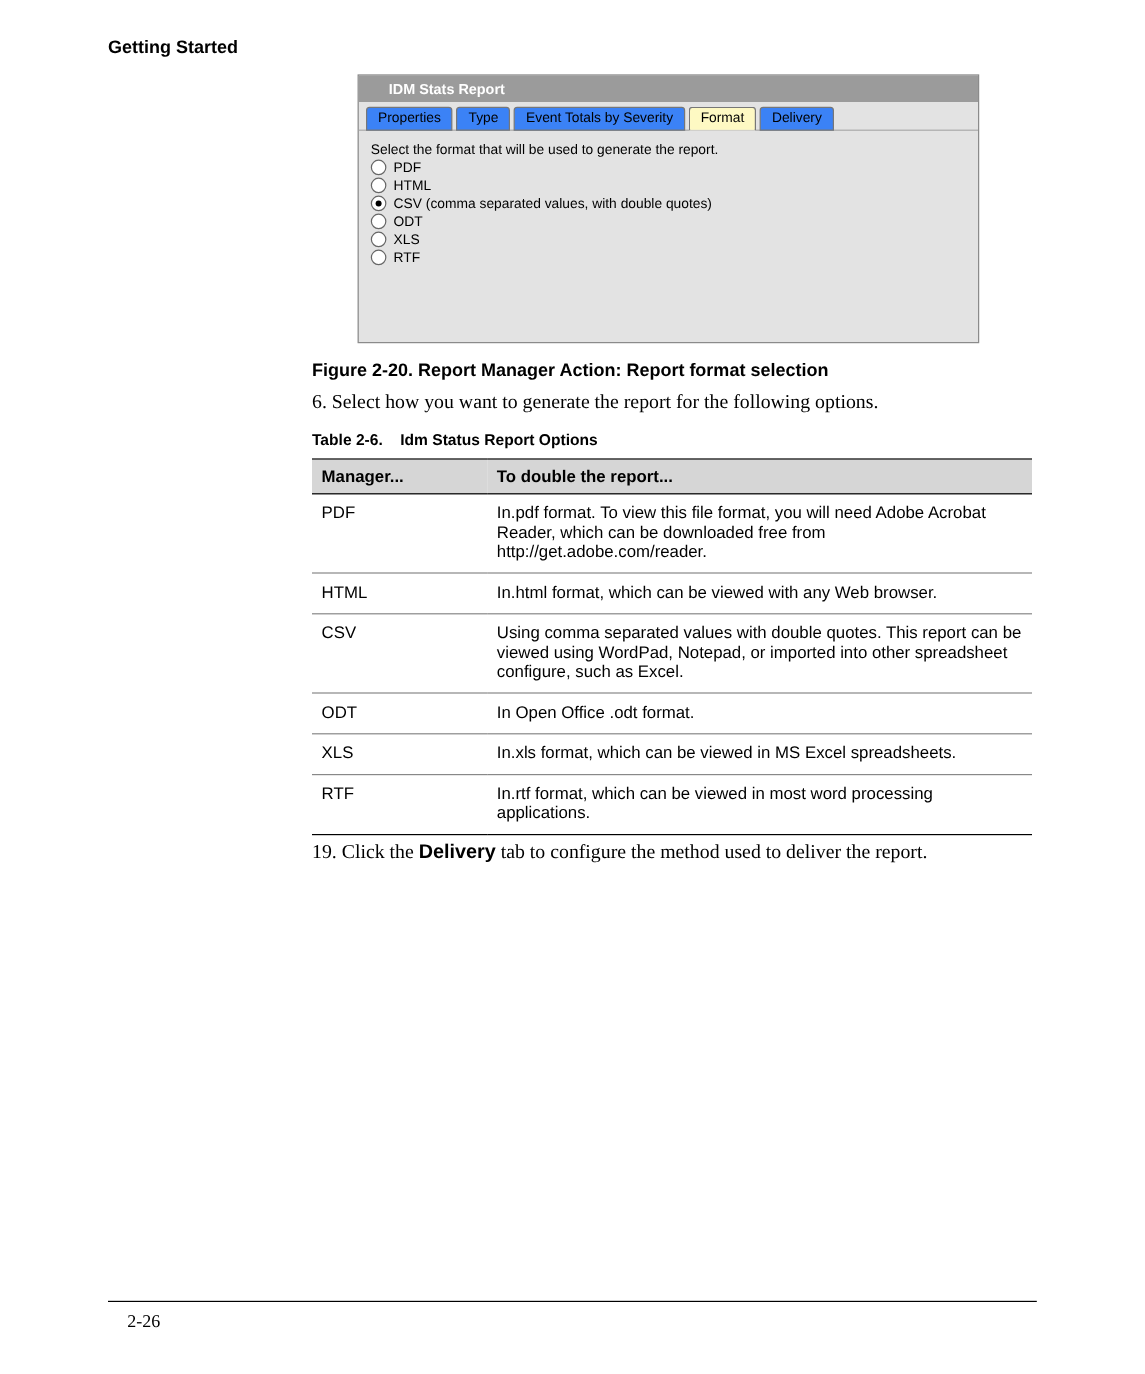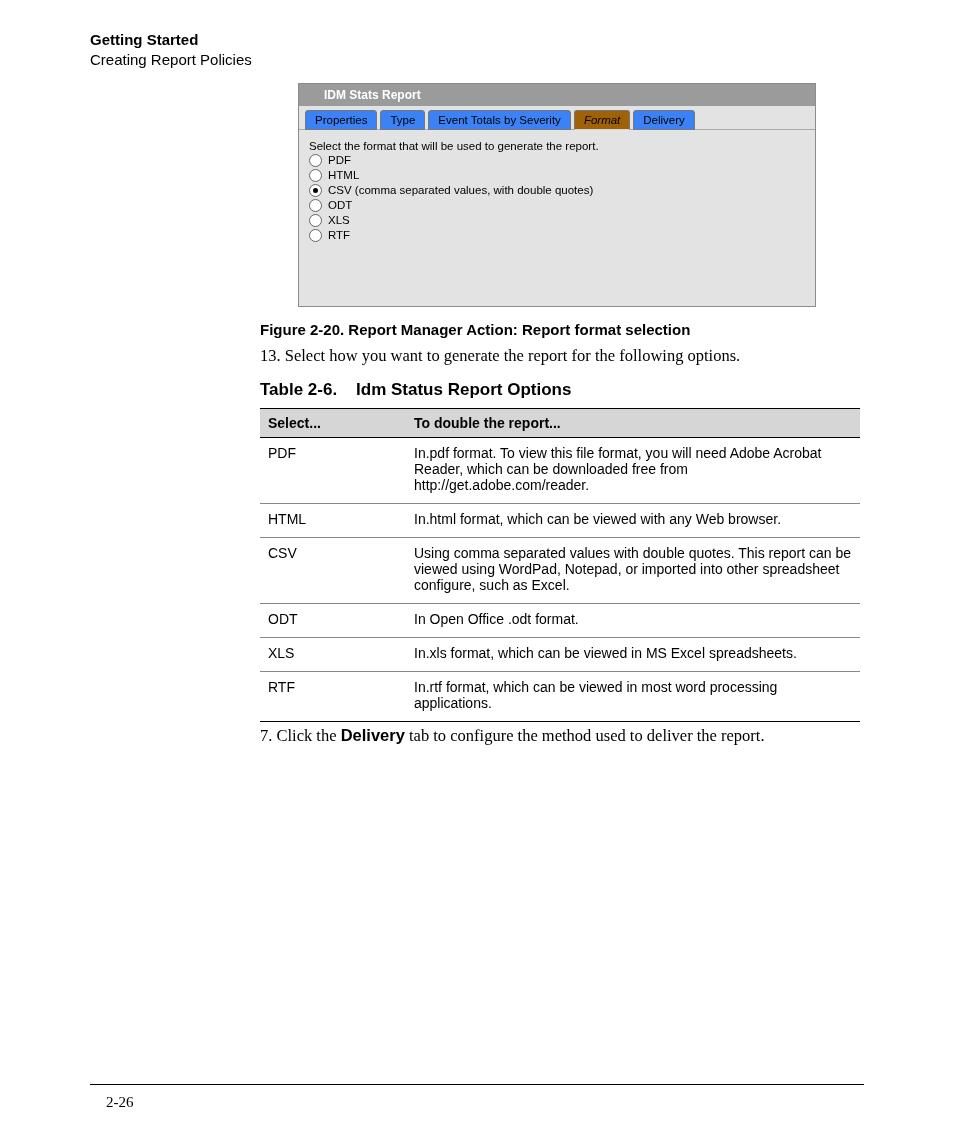--- a/index.html
+++ b/index.html
@@ -50,24 +50,23 @@
   .tab {
     border: 1px solid #777;
     border-bottom: 1px solid #777;
     background: #3b82f6;
     padding: 3px 9px;
     font-size: 11.5px;
     border-radius: 3px 3px 0 0;
     white-space: nowrap;
   }
   .tab.active {
-    background: #a16207;
+    background: #fef9c3;
     border-bottom-color: #d7d7d7;
     position: relative;
-    font-style: italic;
   }
   .dialog-body {
     padding: 6px 10px 10px 10px;
     border-top: 1px solid #aaa;
     margin-top: -1px;
     min-height: 160px;
   }
   .instr {
     font-size: 11.5px;
     margin: 4px 0 2px 0;
@@ -106,21 +105,21 @@
   .step-text {
     font-family: Georgia, "Times New Roman", serif;
     font-size: 16.5px;
     margin: 4px 0 14px 0;
     margin-left: 170px;
   }
   .step-text .bold { font-weight: bold; font-family: Arial, Helvetica, sans-serif; }
 
   .table-caption {
     font-weight: bold;
-    font-size: 17px;
+    font-size: 13px;
     margin: 14px 0 8px 0;
     margin-left: 170px;
   }
 
   table.opts {
     border-collapse: collapse;
     width: 600px;
     margin-left: 170px;
     font-size: 14px;
   }
@@ -153,21 +152,20 @@
     font-family: Liberation Serif, serif;
     font-size: 15px;
   }
 </style>
 </head>
 <body>
 
 <div class="page">
   <div class="header-block">
     <div class="header-title">Getting Started</div>
-    <div class="header-sub">Creating Report Policies</div>
   </div>
 
   <div class="dialog-wrap">
     <div class="dialog">
       <div class="dialog-titlebar">IDM Stats Report</div>
       <div class="tab-row">
         <div class="tab">Properties</div>
         <div class="tab">Type</div>
         <div class="tab">Event Totals by Severity</div>
         <div class="tab active">Format</div>
@@ -200,31 +198,31 @@
         <div class="radio-line">
             <span class="radio"></span>
             <span>RTF</span>
           </div>
       </div>
     </div>
   </div>
 
   <div class="caption caption-indent">Figure 2-20. Report Manager Action: Report format selection</div>
 
-  <div class="step-text">13. Select how you want to generate the report for the following options.</div>
+  <div class="step-text">6. Select how you want to generate the report for the following options.</div>
 
   <div class="table-caption">
     <span>Table 2-6.</span>&nbsp;&nbsp;&nbsp;
     <span>Idm Status Report Options</span>
   </div>
 
   <table class="opts">
     <thead>
       <tr>
-        <th>Select...</th>
+        <th>Manager...</th>
         <th>To double the report...</th>
       </tr>
     </thead>
     <tbody>
       <tr>
           <td class="col1">PDF</td>
           <td>In.pdf format. To view this file format, you will need Adobe Acrobat Reader, which can be downloaded free from http://get.adobe.com/reader.</td>
         </tr>
       <tr>
           <td class="col1">HTML</td>
@@ -243,18 +241,18 @@
           <td>In.xls format, which can be viewed in MS Excel spreadsheets.</td>
         </tr>
       <tr>
           <td class="col1">RTF</td>
           <td>In.rtf format, which can be viewed in most word processing applications.</td>
         </tr>
     </tbody>
   </table>
 
   <div class="step-text">
-    <span>7. Click the </span><span class="bold">Delivery</span><span> tab to configure the method used to deliver the report.</span>
+    <span>19. Click the </span><span class="bold">Delivery</span><span> tab to configure the method used to deliver the report.</span>
   </div>
 
   <div class="footer-line"></div>
   <div class="page-num">2-26</div>
 </div>
 
 </body></html>

